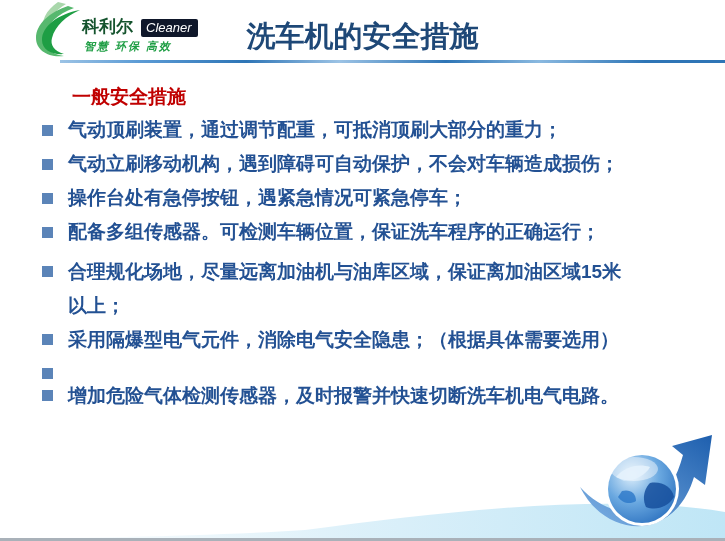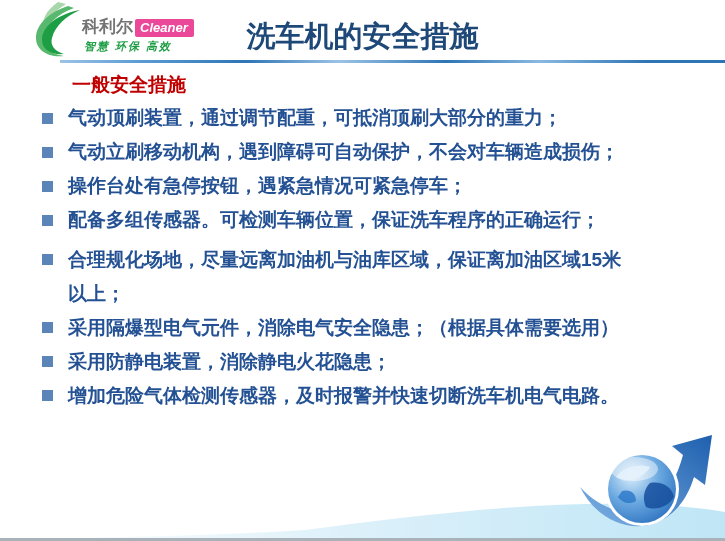--- a/index.html
+++ b/index.html
@@ -6,46 +6,46 @@
   .slide {
     position:relative; width:725px; height:541px; margin:0 auto;
     background:#ffffff; overflow:hidden;
     font-family:"Liberation Sans", sans-serif;
   }
 
   
   .logo { position:absolute; left:24px; top:2px; width:170px; height:60px; }
   .logo-swoosh { position:absolute; left:0; top:0; }
   .logo-text { position:absolute; left:58px; top:13px; white-space:nowrap; }
-  .logo-brand { color:#737373; font-size:17px; font-weight:bold; }
+  .logo-brand { color:#14532d; font-size:17px; font-weight:bold; }
   .logo-badge {
-    display:inline-block; background:#ec4899; color:#ffffff;
-    font-size:13px; font-weight:bold; font-style:italic;
-    padding:1px 6px 2px 5px; border-radius:2px; margin-left:2px;
+    display:inline-block; background:#0f172a; color:#ffffff;
+    font-size:13px; font-weight:normal; font-style:italic;
+    padding:1px 6px 2px 5px; border-radius:2px; margin-left:8px;
   }
   .logo-tagline {
     position:absolute; left:60px; top:37px;
     color:#1e9e44; font-size:11px; font-weight:bold; font-style:italic;
     letter-spacing:2px; white-space:nowrap;
   }
   .slide-title {
     position:absolute; left:0; right:0; top:17px;
     text-align:center;
     color:#1e4877; font-size:29px; font-weight:bold;
   }
   .header-line {
     position:absolute; left:60px; right:0; top:60px; height:3px;
     background:linear-gradient(90deg,#9cc3e5 0%,#5b9bd5 12%,#2e75b6 28%,
       #9cc3e5 42%,#2e75b6 58%,#8ab9e0 72%,#2e75b6 88%,#2e75b6 100%);
   }
 
   
   .content { position:absolute; left:42px; right:20px; top:74px; }
   .sec-heading {
-    margin:0; color:#c00000; font-size:19px; font-weight:bold; line-height:22px;
+    margin:12px; color:#c00000; font-size:19px; font-weight:bold; line-height:22px;
   }
   .sec-heading.s1 { margin-left:30px; margin-bottom:11px; }
   .sec-heading.s2 { margin-left:23px; margin-top:18px; margin-bottom:11px; }
   ul.bullets { list-style:none; margin:0; padding:0; }
   ul.bullets li { display:flex; align-items:flex-start; }
   ul.s1 li { line-height:22px; margin-bottom:12px; }
   ul.s2 li { line-height:34px; margin-bottom:0; }
   .sq {
     flex:0 0 11px; width:11px; height:11px; background:#5b84b8; margin-right:15px;
   }
@@ -120,21 +120,20 @@
       <li>
         <span class="sq"></span>
         <span class="bt w-limit">合理规化场地，尽量远离加油机与油库区域，保证离加油区域15米以上；</span>
       </li>
       <li>
         <span class="sq"></span>
         <span class="bt">采用隔爆型电气元件，消除电气安全隐患；（根据具体需要选用）</span>
       </li>
       <li>
         <span class="sq"></span>
-        <span class="bt">采用防静电装置，消除静电火花隐患；</span>
       </li>
       <li>
         <span class="sq"></span>
         <span class="bt">增加危险气体检测传感器，及时报警并快速切断洗车机电气电路。</span>
       </li>
     </ul>
   </div>
 
   <svg class="globe-art" width="145" height="110" viewBox="0 0 145 110">
     <defs>

